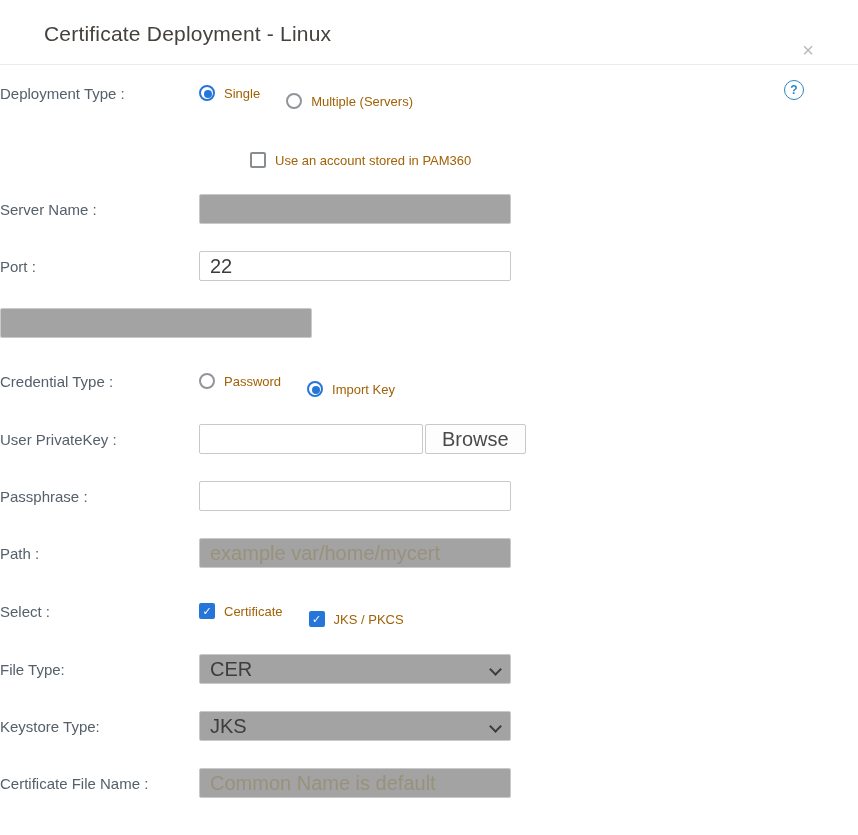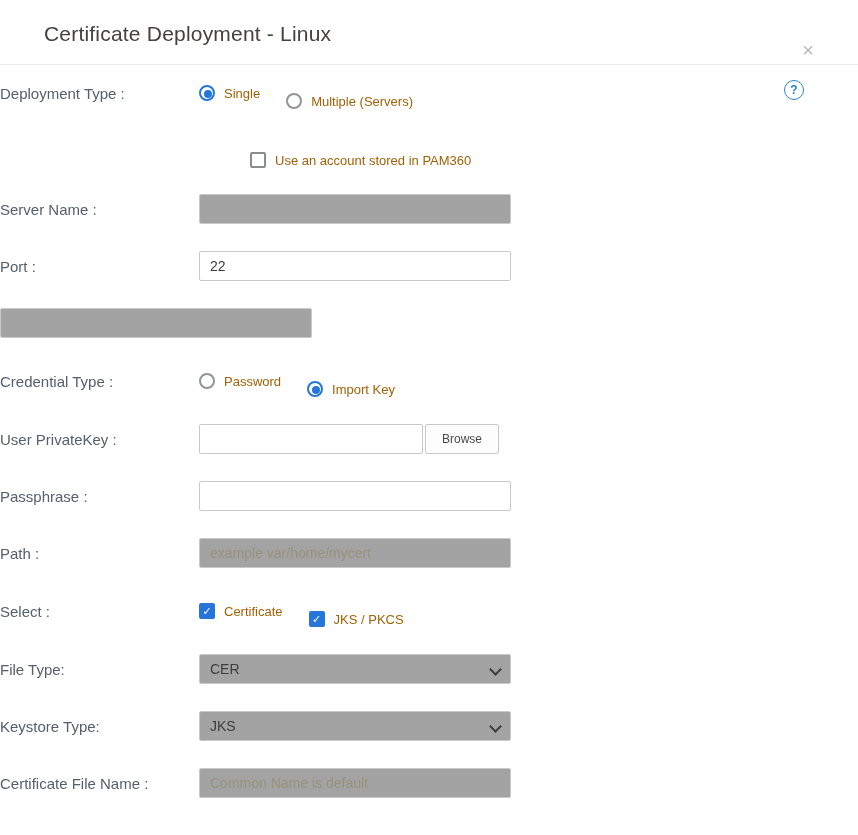--- a/index.html
+++ b/index.html
@@ -13,29 +13,29 @@
   .close-btn { position:absolute; right:44px; top:40px; font-size:20px; color:#b9b9b9; cursor:pointer; line-height:20px; }
 
   .form { padding-top:12px; }
 
   .row { display:flex; align-items:center; min-height:30px; margin-bottom:27px; position:relative; }
   .label { width:199px; text-align:left; padding-right:14px; font-size:15px; color:#55606b; flex:none; }
   .control { display:flex; align-items:center; }
 
   input[type="text"], .select-wrap select {
     width:312px; height:30px; border:1px solid #c9c9c9; border-radius:2px;
-    font-size:14px; color:#3d3d3d; padding:0 10px; outline:none; background:#fff;
+    font-size:20px; color:#3d3d3d; padding:0 10px; outline:none; background:#fff;
     font-family:"Liberation Sans","DejaVu Sans",sans-serif;
   }
   input.cream, select.cream { background:#a3a3a3; }
   input.cream::placeholder { color:#98917c; opacity:1; }
   input.narrow { width:224px; }
 
   .browse-btn { height:30px; margin-left:2px; padding:0 16px; background:#fdfdfd;
-    border:1px solid #c9c9c9; border-radius:2px; font-size:12px; color:#4a4a4a; cursor:pointer;
+    border:1px solid #c9c9c9; border-radius:2px; font-size:20px; color:#4a4a4a; cursor:pointer;
     font-family:"Liberation Sans","DejaVu Sans",sans-serif; }
 
   
   .opt { display:inline-flex; align-items:center; margin-right:26px; cursor:pointer; }
   .opt:last-child { margin-right:0;margin-top:16px; }
   .radio { width:16px; height:16px; border-radius:50%; border:2px solid #8f959b;
     display:inline-block; position:relative; background:#fff; flex:none; }
   .radio.selected { border-color:#2676d9; }
   .radio.selected::after { content:""; position:absolute; left:3px; top:3px; width:8px; height:8px;
     border-radius:50%; background:#2676d9; }

